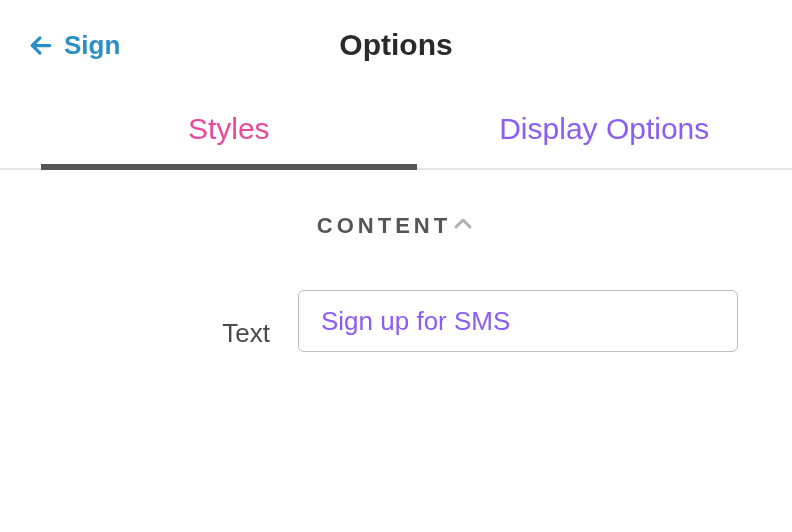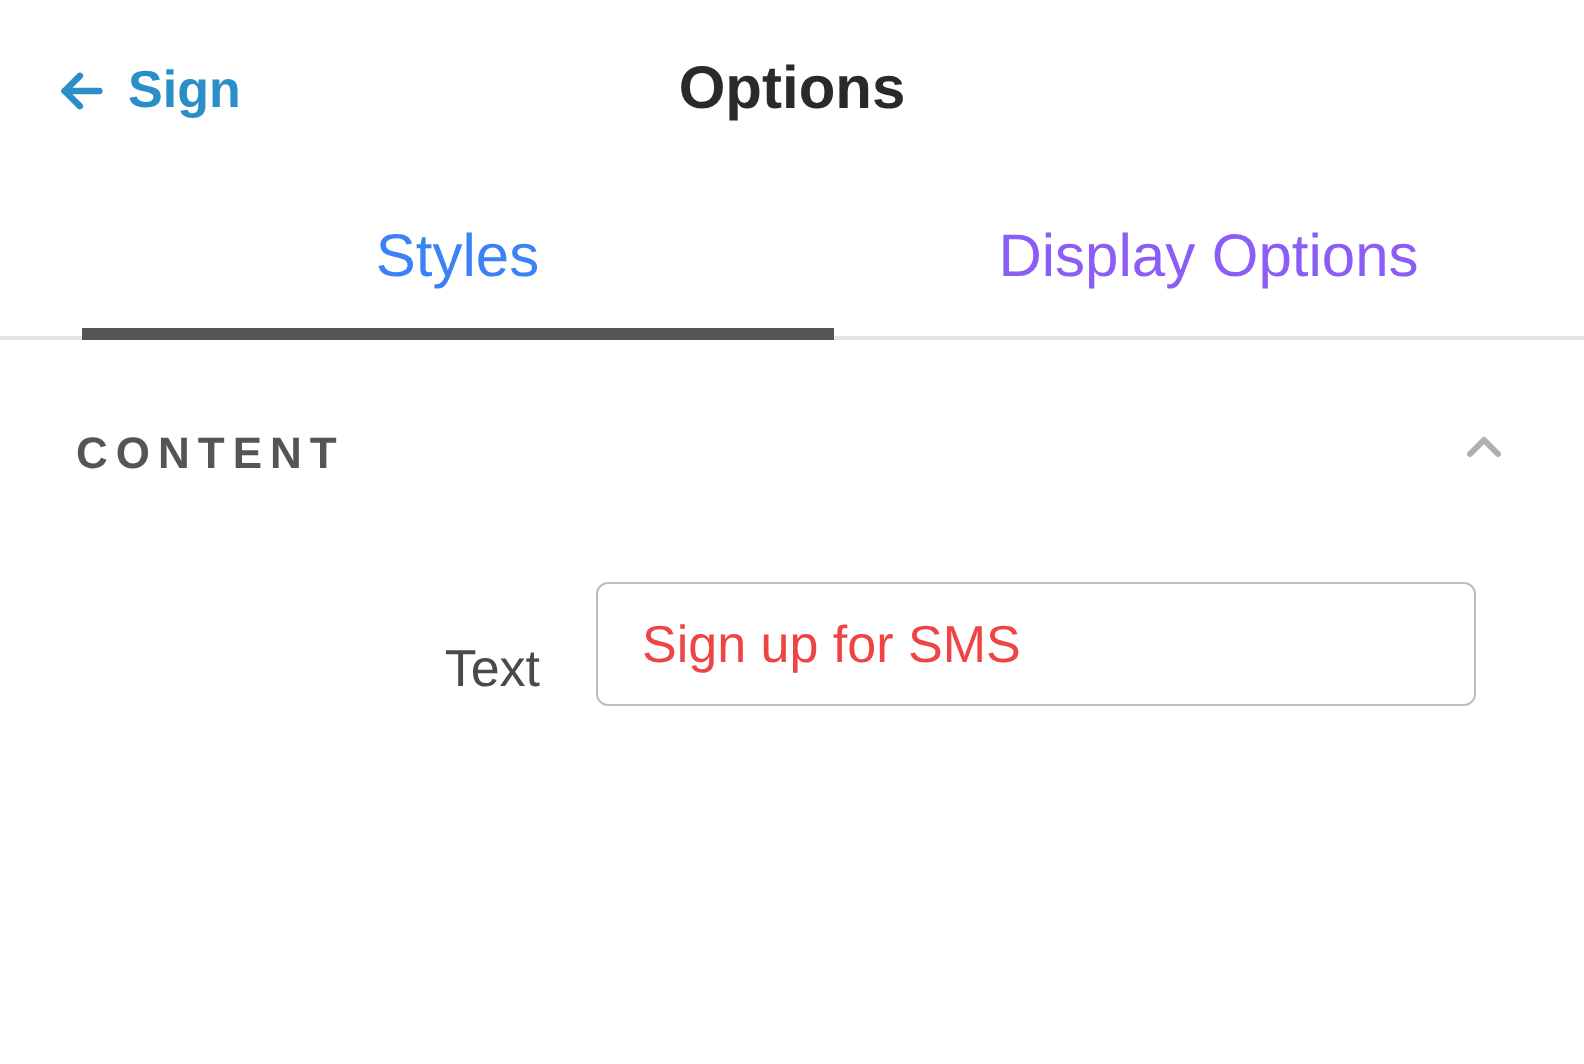--- a/index.html
+++ b/index.html
@@ -47,37 +47,37 @@
     flex: 1;
     display: flex;
     align-items: center;
     justify-content: center;
     font-size: 30px;
     color: #8b5cf6;
     cursor: pointer;
     position: relative;
   }
   .tab.active {
-    color: #3b82f6;
+    color: #ec4899;
     margin-left: 41px;
   }
   .tab.active::after {
     content: "";
     position: absolute;
     left: 0; right: 0; bottom: -2px;
     height: 6px;
     background: #555;
   }
   .section {
     padding: 42px 38px 0 38px;
   }
   .section-header {
     display: flex;
     align-items: center;
-    justify-content: space-between;
+    justify-content: center;
     cursor: pointer;
   }
   .section-title {
     font-size: 22px;
     font-weight: 600;
     letter-spacing: 4px;
     color: #555;
   }
   .chevron {
     color: #aaa;
@@ -98,21 +98,21 @@
     color: #4a4a4a;
     margin-top: 24px;
   }
   .form-input {
     width: 440px;
     height: 62px;
     border: 1.5px solid #bdbdbd;
     border-radius: 6px;
     font-size: 26px;
     padding: 0 22px;
-    color: #ef4444;
+    color: #8b5cf6;
     outline: none;
     overflow: hidden;
     text-overflow: clip;
     white-space: nowrap;
   }
 </style>
 </head>
 <body>
 
 <div class="header">

